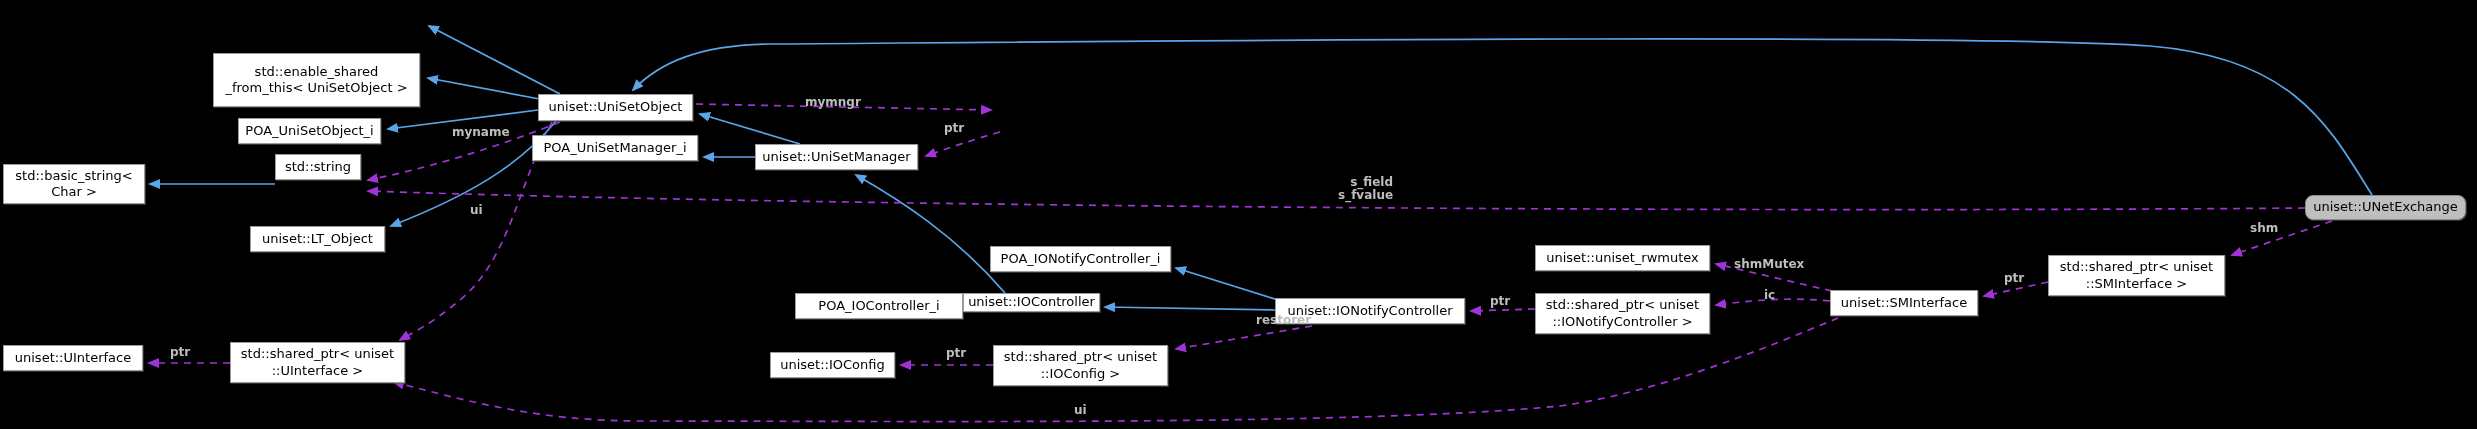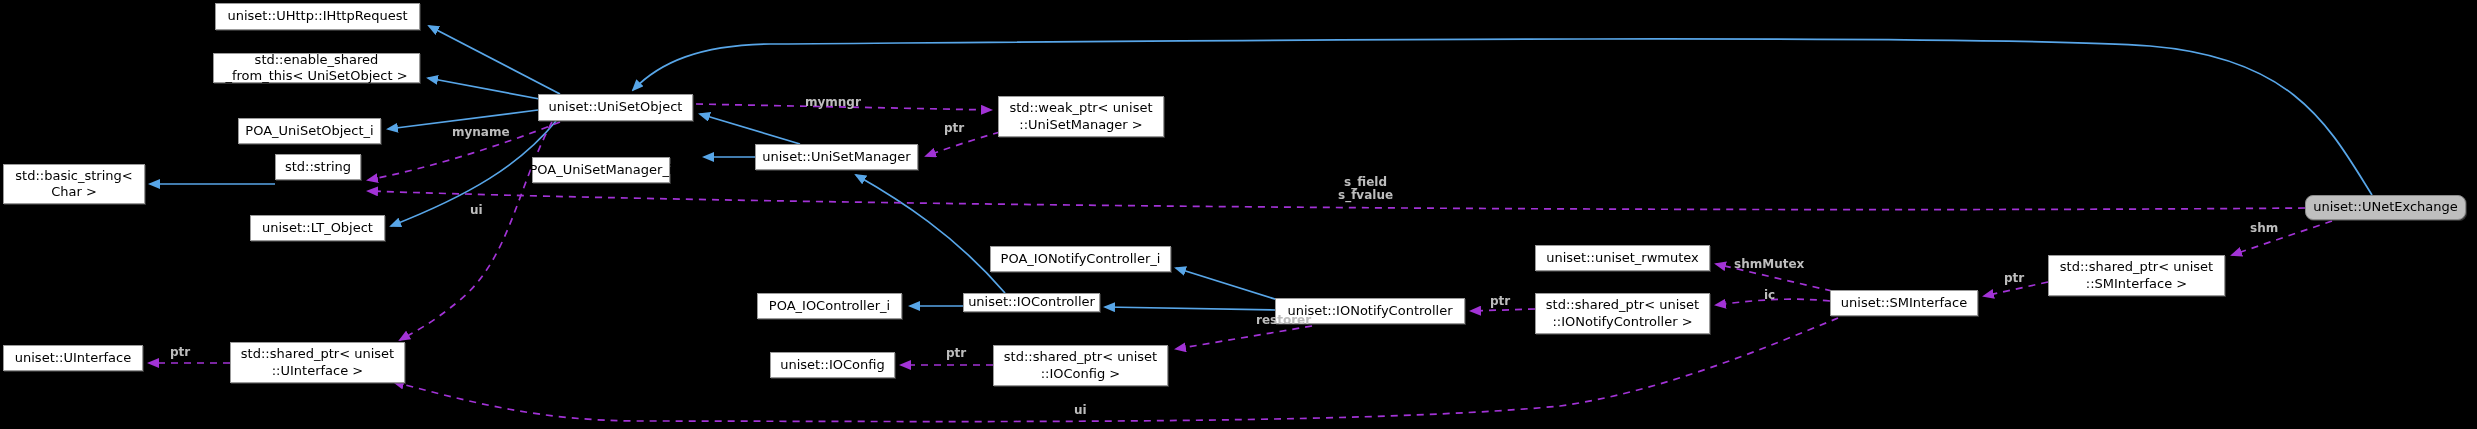--- a/index.html
+++ b/index.html
@@ -18,21 +18,21 @@
   .node{
     position:absolute; box-sizing:border-box; background:var(--node-fill);
     border:1px solid var(--node-border); color:var(--node-text);
     font-size:13px; line-height:1.25; display:flex; align-items:center; justify-content:center;
     text-align:center; white-space:pre-line; padding:1px 4px; cursor:pointer;
     box-shadow:1px 1px 0 rgba(90,90,90,.55);
   }
   .node.main{background:var(--main-fill); border-color:#8a8a8a;border-radius:8px;}
   .elabel{
     position:absolute; color:var(--elabel); font-size:12px; font-weight:600;
-    line-height:1.1; white-space:pre-line; text-align:center;
+    line-height:1.1; white-space:pre-line; text-align:right;
   }
 </style>
 </head>
 <body>
 
 <div id="canvas">
 
   <svg id="edges" viewBox="0 0 2477 429">
     <defs>
       <marker id="mb" markerWidth="12" markerHeight="10" refX="10" refY="5" orient="auto" markerUnits="userSpaceOnUse">
@@ -65,35 +65,32 @@
     <path class="edge-purple" marker-end="url(#mp)" d="M 1838,318 C 1760,350 1660,392 1560,406 C 1350,426 900,421 640,421 C 540,421 470,402 394,382"></path>
     <path class="edge-purple" marker-end="url(#mp)" d="M 2332,221 L 2232,255"></path>
     <path class="edge-purple" marker-end="url(#mp)" d="M 2048,282 L 1984,296"></path>
     <path class="edge-purple" marker-end="url(#mp)" d="M 1832,291 L 1716,264"></path>
     <path class="edge-purple" marker-end="url(#mp)" d="M 1830,301 C 1790,297 1755,300 1716,305"></path>
     <path class="edge-purple" marker-end="url(#mp)" d="M 1535,309 L 1471,311"></path>
     <path class="edge-purple" marker-end="url(#mp)" d="M 1312,326 L 1176,349"></path>
     <path class="edge-purple" marker-end="url(#mp)" d="M 993,365 L 901,365"></path>
   </svg>
 
-  <div class="node" style="left:215px;top:3px;width:205px;height:27px">uniset::UHttp::IHttpRequest</div>
-  <div class="node" style="left:213px;top:53px;width:207px;height:30px">std::enable_shared
+  <div class="node" style="left:213px;top:53px;width:207px;height:54px">std::enable_shared
 _from_this&lt; UniSetObject &gt;</div>
   <div class="node" style="left:238px;top:118px;width:143px;height:26px">POA_UniSetObject_i</div>
   <div class="node" style="left:538px;top:94px;width:155px;height:27px">uniset::UniSetObject</div>
   <div class="node" style="left:3px;top:164px;width:142px;height:40px">std::basic_string&lt;
 Char &gt;</div>
   <div class="node" style="left:275px;top:154px;width:86px;height:26px">std::string</div>
-  <div class="node" style="left:250px;top:215px;width:135px;height:26px">uniset::LT_Object</div>
-  <div class="node" style="left:532px;top:157px;width:138px;height:26px">POA_UniSetManager_i</div>
+  <div class="node" style="left:250px;top:226px;width:135px;height:26px">uniset::LT_Object</div>
+  <div class="node" style="left:532px;top:135px;width:166px;height:26px">POA_UniSetManager_i</div>
   <div class="node" style="left:755px;top:144px;width:163px;height:26px">uniset::UniSetManager</div>
-  <div class="node" style="left:998px;top:96px;width:166px;height:41px">std::weak_ptr&lt; uniset
-::UniSetManager &gt;</div>
   <div class="node" style="left:990px;top:246px;width:181px;height:26px">POA_IONotifyController_i</div>
-  <div class="node" style="left:757px;top:293px;width:145px;height:26px">POA_IOController_i</div>
+  <div class="node" style="left:795px;top:293px;width:168px;height:26px">POA_IOController_i</div>
   <div class="node" style="left:963px;top:293px;width:137px;height:19px">uniset::IOController</div>
   <div class="node" style="left:1535px;top:245px;width:175px;height:26px">uniset::uniset_rwmutex</div>
   <div class="node" style="left:1275px;top:298px;width:190px;height:26px">uniset::IONotifyController</div>
   <div class="node" style="left:1535px;top:293px;width:175px;height:41px">std::shared_ptr&lt; uniset
 ::IONotifyController &gt;</div>
   <div class="node" style="left:1830px;top:290px;width:148px;height:26px">uniset::SMInterface</div>
   <div class="node" style="left:2048px;top:255px;width:177px;height:41px">std::shared_ptr&lt; uniset
 ::SMInterface &gt;</div>
   <div class="node main" style="left:2305px;top:195px;width:161px;height:25px">uniset::UNetExchange</div>
   <div class="node" style="left:3px;top:345px;width:140px;height:26px">uniset::UInterface</div>

